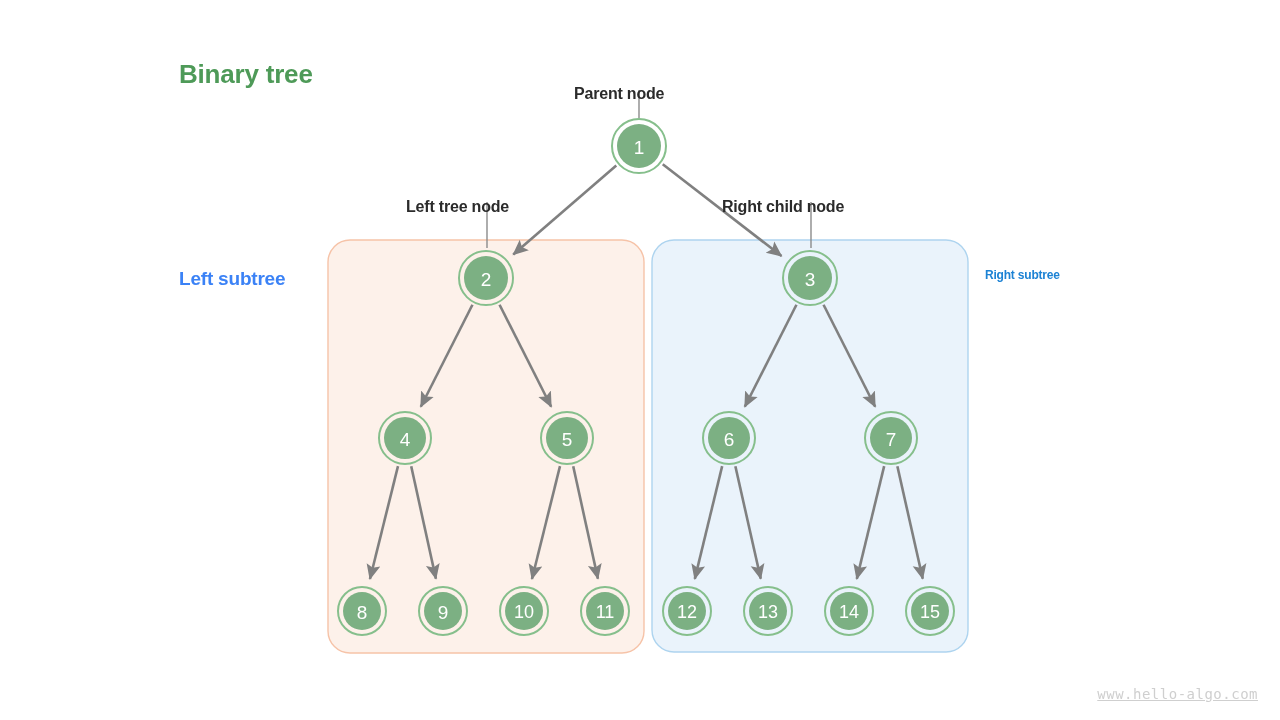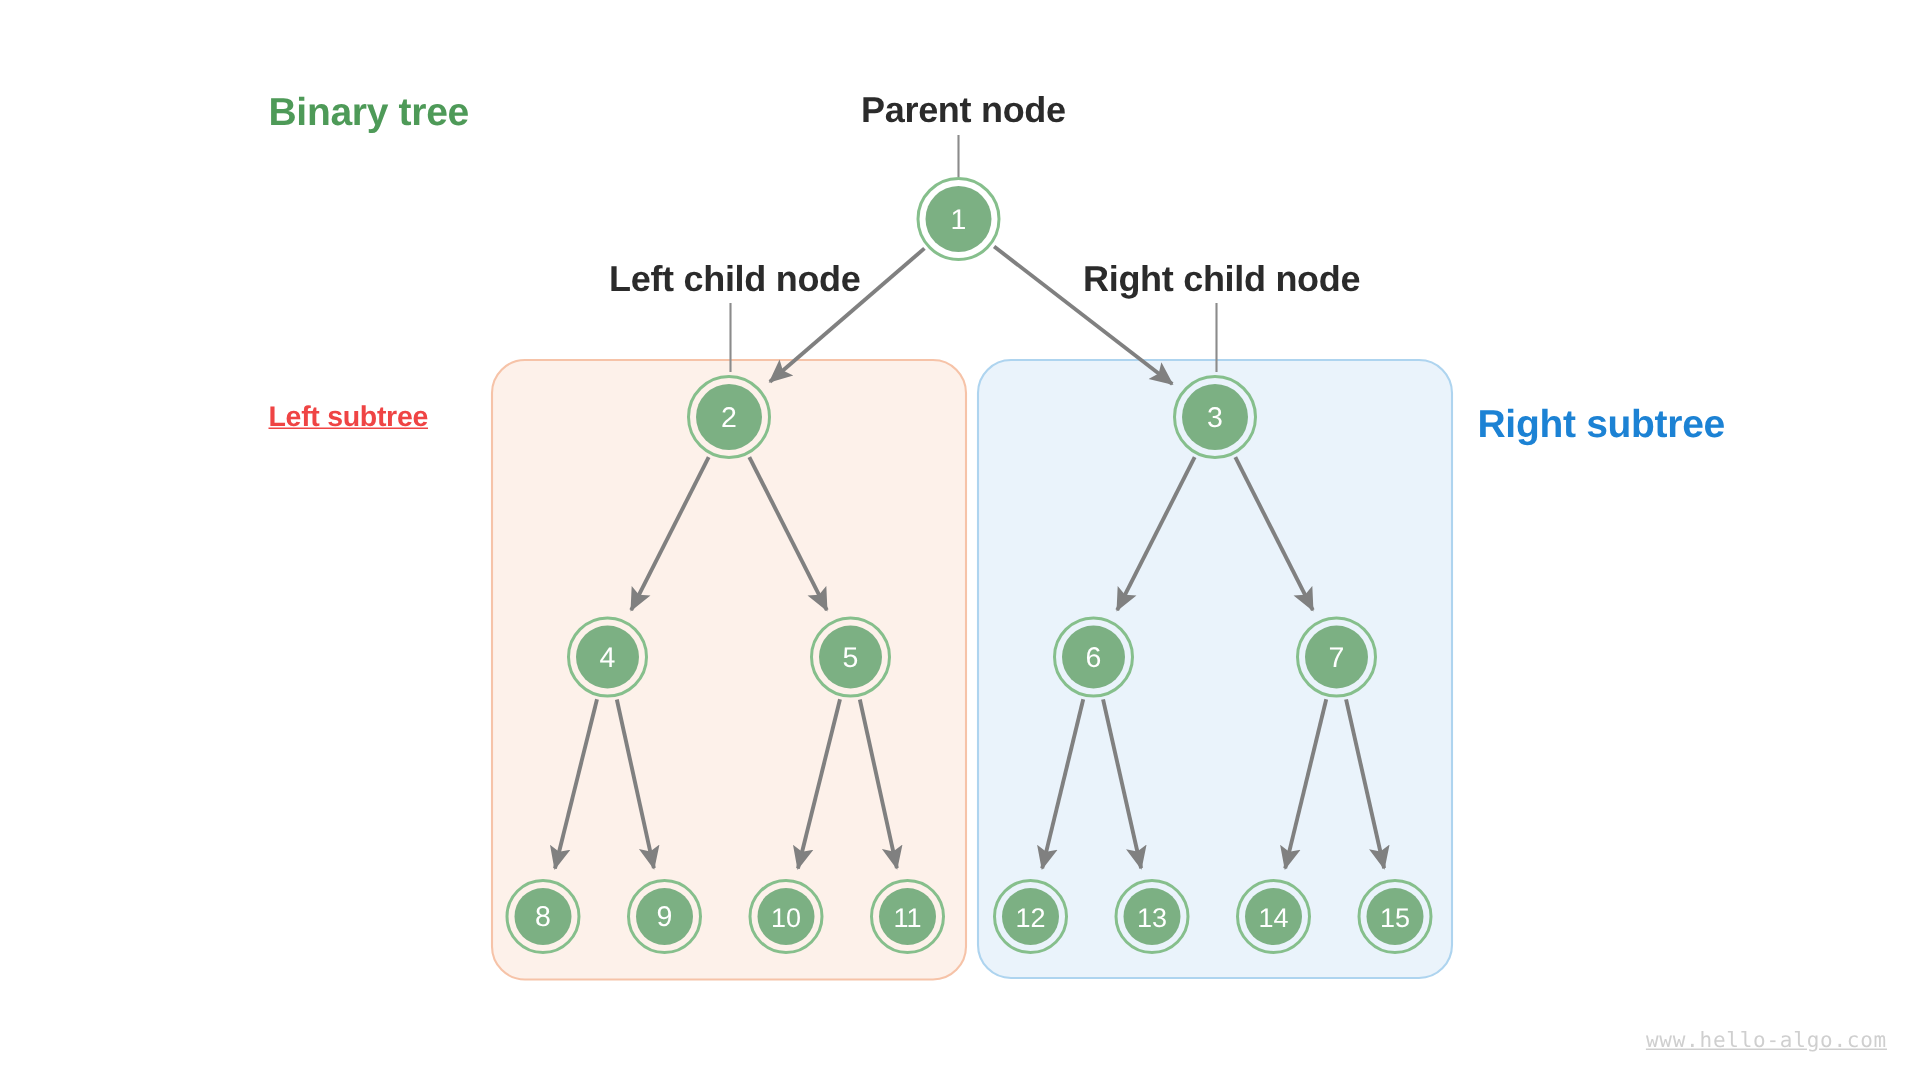--- a/index.html
+++ b/index.html
@@ -29,32 +29,32 @@
     font-weight: bold;
     white-space: nowrap;
     line-height: 1;
   }
   .label-title {
     font-size: 26px;
     color: #4e9a58;
     letter-spacing: -0.2px;
   }
   .label-dark {
-    font-size: 24px;
+    font-size: 16px;
     color: #2b2b2b;
     letter-spacing: -0.2px;
+    margin-top: 24px;
   }
   .label-left-sub {
     font-size: 19px;
-    color: #ef4444;
-    letter-spacing: -0.2px;
-    text-decoration: underline;
+    color: #3b82f6;
+    letter-spacing: -0.2px;
   }
   .label-right-sub {
-    font-size: 26px;
+    font-size: 12px;
     color: #1c82d4;
     letter-spacing: -0.2px;
   }
   .watermark {
     position: absolute;
     right: 22px;
     bottom: 18px;
     font-family: "DejaVu Sans Mono", "Liberation Mono", monospace;
     font-size: 14px;
     color: #cfcfcf;
@@ -188,21 +188,21 @@
           <circle cx="930" cy="611" r="19" fill="#7cb083"></circle>
           <text x="930" y="612" class="node-num small">15</text>
         </g>
       </g>
   </svg>
 
   <div class="label label-title" style="left:179px; top:61px;">Binary tree</div>
 
   <div class="label label-dark" style="left:574px; top:62px;">Parent node</div>
 
-  <div class="label label-dark" style="left:406px; top:175px;">Left child node</div>
+  <div class="label label-dark" style="left:406px; top:175px;">Left tree node</div>
 
   <div class="label label-dark" style="left:722px; top:175px;">Right child node</div>
 
   <div class="label label-left-sub" style="left:179px; top:269px;">Left subtree</div>
 
   <div class="label label-right-sub" style="left:985px; top:269px;">Right subtree</div>
 
   <div class="watermark">www.hello-algo.com</div>
 </div>
 

